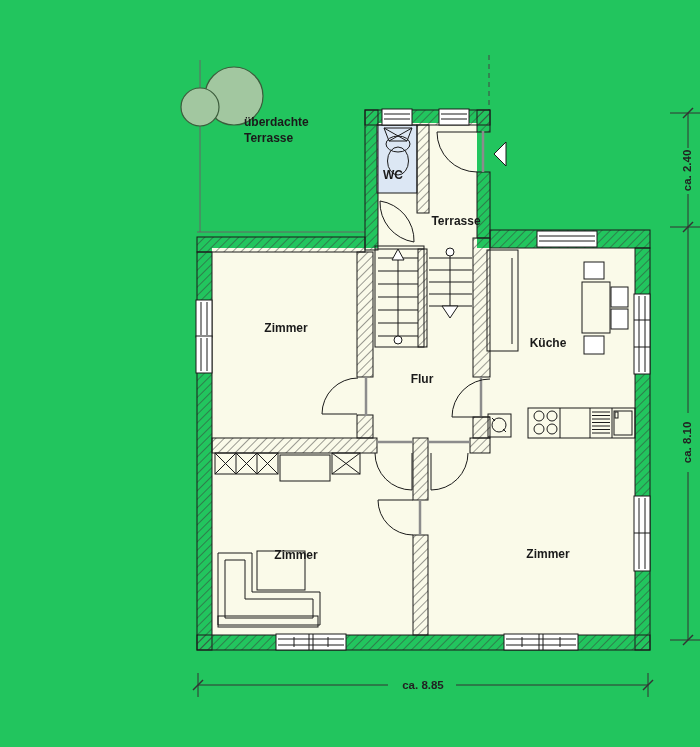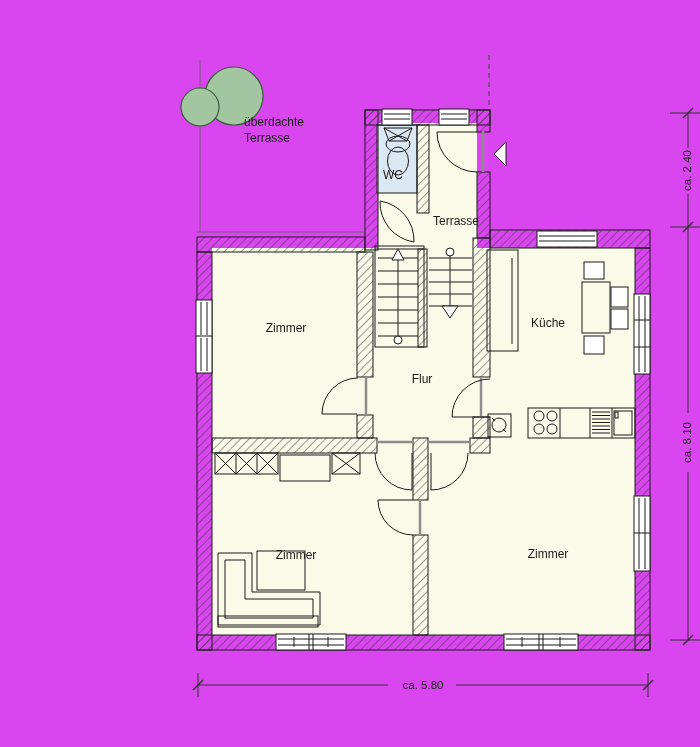--- a/index.html
+++ b/index.html
@@ -1,17 +1,17 @@
 <!DOCTYPE html>
 <html style="--room-fill: #FAFAE9; --wc-fill: #DCE7F4; --tree-fill: #A2C7A0; --tree-stroke: #3C5C3C; --wall-line: #1A1A1A; --frame-gray: #8C8C8C;"><head>
 <meta charset="utf-8">
 <style>
   html,body{margin:0;padding:0;background:#fff;}
-  .canvas{position:relative;width:700px;height:747px;background:#d946ef;overflow:hidden;
-          font-family:"Liberation Sans",sans-serif;}
+  .canvas{position:relative;width:700px;height:747px;background:#22c55e;overflow:hidden;
+          font-family:"Liberation Sans",sans-serif;font-weight:bold;}
   .canvas svg{position:absolute;left:0;top:0;}
   .lbl{position:absolute;font-size:12px;color:#1a1a1a;line-height:1.3;text-align:center;
        white-space:pre-line;}
   .lbl.left{text-align:left;}
   .rot{transform:rotate(-90deg);transform-origin:center center;}
   .dim{font-size:11.5px;color:#222;}
   .room-fill{fill:var(--room-fill,#FAFAE9);}
   .wc-fill{fill:var(--wc-fill,#DCE7F4);}
   .tree{fill:var(--tree-fill,#A2C7A0);stroke:var(--tree-stroke,#3C5C3C);stroke-width:1.2;}
   .thin{stroke:#666;stroke-width:1;fill:none;}
@@ -312,20 +312,20 @@
     <line class="dimln" x1="648" y1="673" x2="648" y2="697"></line>
     <line class="tick" x1="193" y1="690" x2="203" y2="680"></line>
     <line class="tick" x1="643" y1="690" x2="653" y2="680"></line>
   </g>
 </svg>
 
 <div class="lbl left" style="left:244px;top:115px;width:84px;">überdachte Terrasse</div>
 <div class="lbl" style="left:377px;top:168px;width:32px;">WC</div>
 <div class="lbl" style="left:428px;top:214px;width:56px;">Terrasse</div>
 <div class="lbl" style="left:255px;top:321px;width:62px;">Zimmer</div>
-<div class="lbl" style="left:520px;top:316px;width:56px;">Küche</div>
+<div class="lbl" style="left:520px;top:336px;width:56px;">Küche</div>
 <div class="lbl" style="left:400px;top:372px;width:44px;">Flur</div>
 <div class="lbl" style="left:265px;top:548px;width:62px;">Zimmer</div>
 <div class="lbl" style="left:517px;top:547px;width:62px;">Zimmer</div>
 <div class="lbl dim rot" style="left:657px;top:163px;width:60px;">ca. 2.40</div>
 <div class="lbl dim rot" style="left:657px;top:435px;width:60px;">ca. 8.10</div>
-<div class="lbl dim" style="left:392px;top:678px;width:62px;">ca. 5.80</div>
+<div class="lbl dim" style="left:392px;top:678px;width:62px;">ca. 8.85</div>
 </div>
 
 </body></html>

